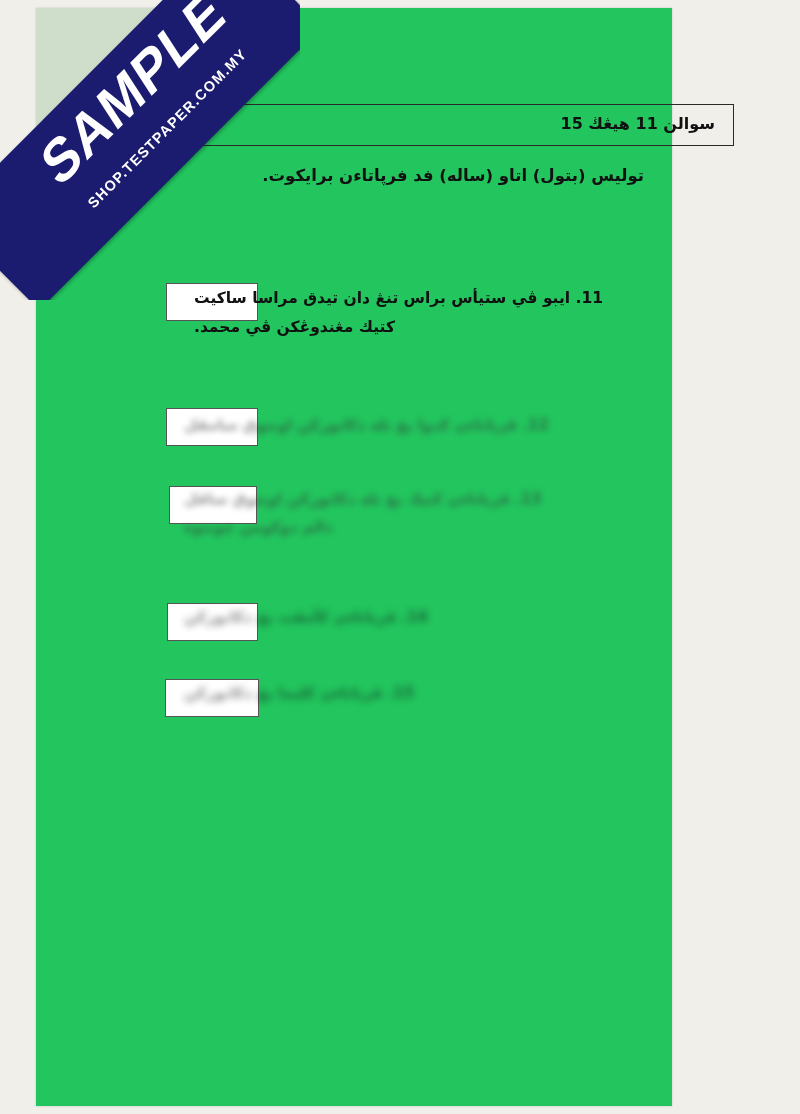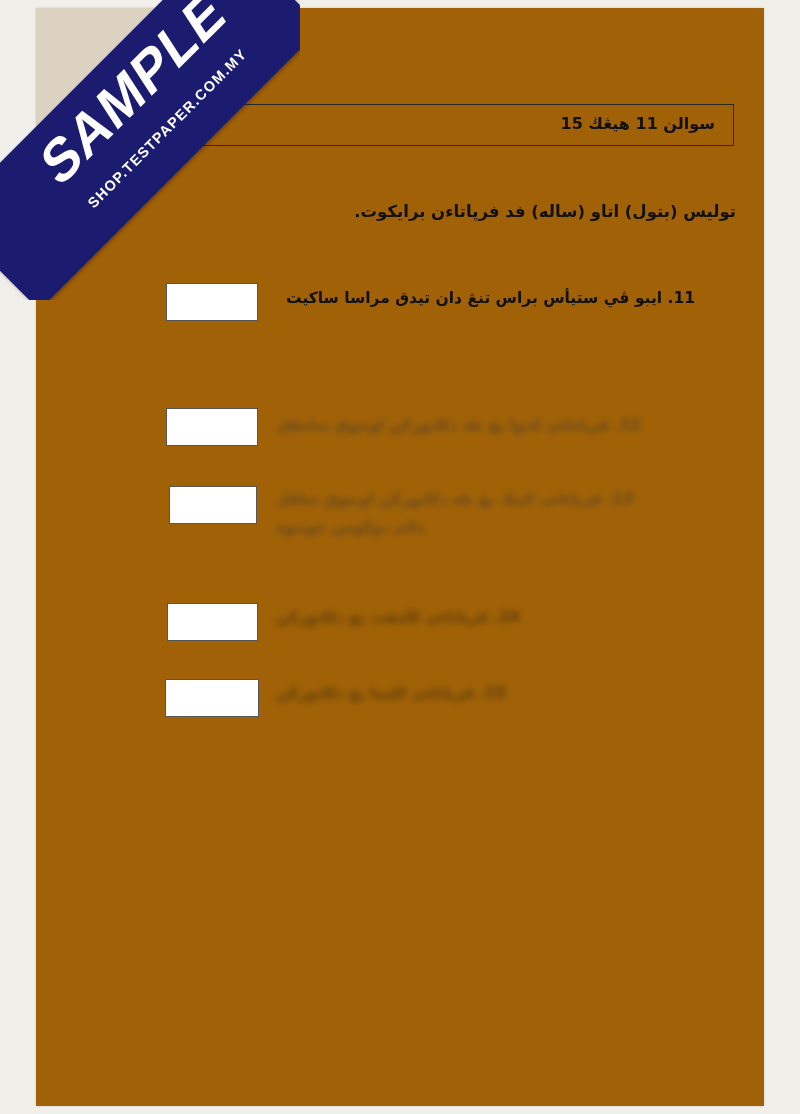--- a/index.html
+++ b/index.html
@@ -20,23 +20,23 @@
     width: 800px;
     height: 1114px;
     background: #f1efe9;
   }
 
   
   #sheet {
     position: absolute;
     left: 36px;
     top: 8px;
-    width: 728px;
+    width: 636px;
     height: 1098px;
-    background: #a16207;
+    background: #22c55e;
     box-shadow: 0 0 2px rgba(0,0,0,0.18);
   }
 
   
   #header-box {
     position: absolute;
     left: 112px;
     top: 96px;
     width: 586px;
     height: 42px;
@@ -70,21 +70,20 @@
     right: 28px;
     top: 156px;
     width: 600px;
     text-align: right;
     direction: rtl;
     unicode-bidi: isolate;
     font-size: 16.5px;
     font-weight: bold;
     color: #111;
     line-height: 1.5;
-    margin-top: 36px;
   }
   .answer-box {
     position: absolute;
     border: 1.5px solid #555;
     background: #fff;
     box-sizing: border-box;
   }
   .qtext {
     position: absolute;
     text-align: left;
@@ -228,20 +227,21 @@
     </div>
 
     <div id="instruction">توليس (بتول) اتاو (ساله) فد فرڽاتاءن برايكوت.</div>
 
     <div class="answer-box" id="q11-box"></div>
     <div class="qtext" id="q11-text">
       <div>
         <span>11.</span>
         <span>ايبو ڤي ستيأس براس تنڠ دان تيدق مراسا ساكيت</span>
       </div>
+      <div>كتيك مڠندوڠكن ڤي محمد.</div>
     </div>
 
     <div class="answer-box" id="qa-box"></div>
     <div class="qtext blurred" id="qa-text">
       <div>
         <span>12.</span>
         <span>ڤرياتاءن كدوا يڠ تله دكابوركن اونتوق سامڤل</span>
       </div>
     </div>
 

